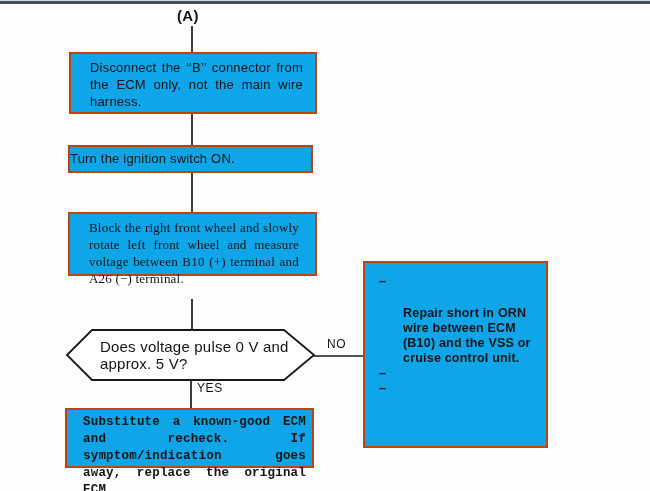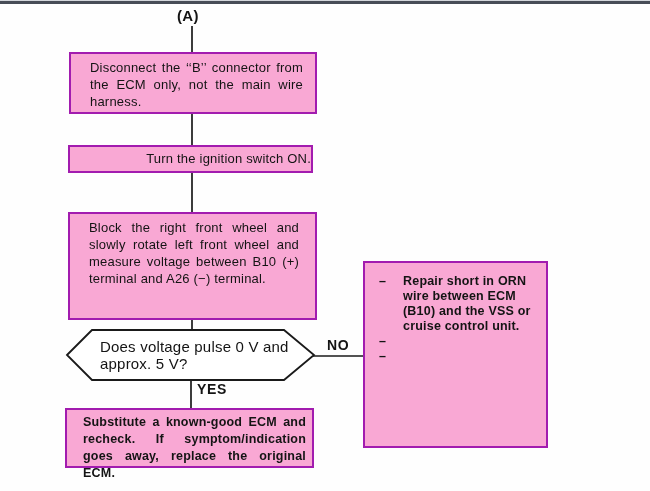--- a/index.html
+++ b/index.html
@@ -32,86 +32,89 @@
   .entry-label {
     position: absolute;
     left: 177px; top: 7px;
     font-weight: bold;
     font-size: 15px;
     letter-spacing: .3px;
   }
   .node {
     position: absolute;
     box-sizing: border-box;
-    border: 2px solid #a21caf;
-    background: #f9a8d4;
+    border: 2px solid #c2410c;
+    background: #0ea5e9;
     font-size: 13px;
     line-height: 17px;
     letter-spacing: .2px;
   }
   .node-step1 {
     left: 69px; top: 52px;
     width: 248px; height: 62px;
     padding: 5px 12px 0 19px;
     text-align: justify;
   }
   .node-step2 {
     left: 68px; top: 145px;
     width: 245px; height: 28px;
-    text-align: right;
+    text-align: left;
     line-height: 24px;
   }
   .node-step3 {
     left: 68px; top: 212px;
-    width: 249px; height: 108px;
+    width: 249px; height: 64px;
     padding: 5px 16px 0 19px;
     text-align: justify;
+    font-family: Liberation Serif, serif;
   }
   .decision-text {
     position: absolute;
     left: 100px; top: 338px;
     width: 194px;
     font-size: 15px;
     line-height: 17px;
     letter-spacing: .2px;
   }
   .branch-label {
     position: absolute;
-    font-weight: bold;
-    font-size: 14px;
+    font-weight: normal;
+    font-size: 12px;
     letter-spacing: .6px;
   }
   .label-yes { left: 197px; top: 381px; }
   .label-no  { left: 327px; top: 337px; }
   .node-result {
     left: 65px; top: 408px;
     width: 249px; height: 60px;
     padding: 4px 6px 0 16px;
     font-weight: bold;
     font-size: 12.5px;
     line-height: 17px;
     text-align: justify;
+    font-family: Liberation Mono, monospace;
   }
   .node-repair {
     left: 363px; top: 261px;
     width: 185px; height: 187px;
     padding: 11px 8px 0 14px;
     font-weight: bold;
     font-size: 12.5px;
     line-height: 15px;
   }
   .brow {
     display: flex;
     align-items: flex-start;
   }
   .dash {
     flex: 0 0 24px;
   }
   .btxt {
     flex: 1 1 auto;
+    margin-top: 32px;
   }
 </style>
 </head>
 <body>
 
 <div class="page">
 
   <div class="topbar"></div>
 
   <svg class="flowsvg" width="650" height="491" viewBox="0 0 650 491">

